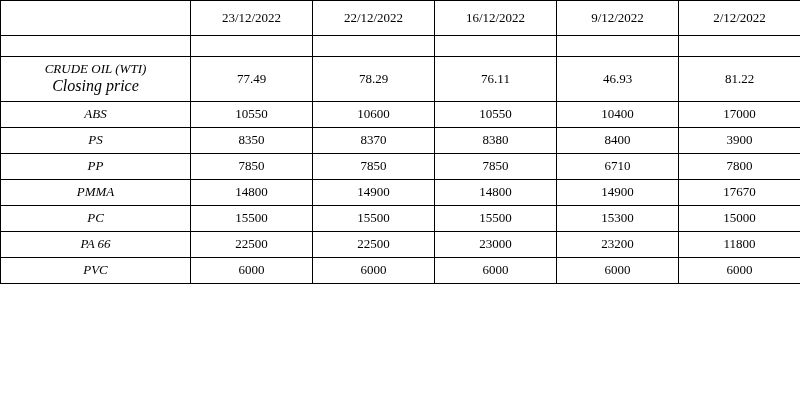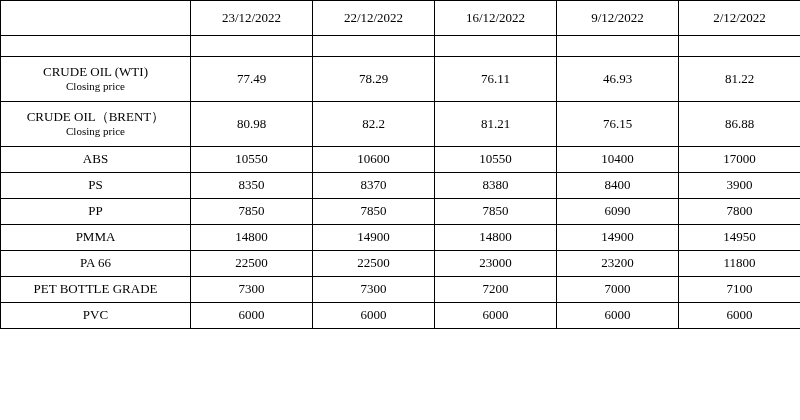--- a/index.html
+++ b/index.html
@@ -61,24 +61,26 @@
     height: 44px;
   }
   tr.normal-row td {
     height: 25px;
   }
   .label-cell {
     padding: 0 4px;
   }
   .label-main {
     display: block;
+    font-style: italic;
   }
   .label-sub {
     display: block;
-    font-size: 11px;
+    font-size: 16px;
+    font-style: italic;
   }
 </style>
 </head>
 <body>
 
 <table id="price-table">
   <colgroup>
     <col class="label-col">
     <col class="data-col">
     <col class="data-col">
@@ -107,31 +109,20 @@
         <td class="label-cell">
           <span class="label-main">CRUDE OIL (WTI)</span>
           <span class="label-sub">Closing price</span>
         </td>
         <td>77.49</td>
         <td>78.29</td>
         <td>76.11</td>
         <td>46.93</td>
         <td>81.22</td>
       </tr>
-      <tr class="tall-row">
-        <td class="label-cell">
-          <span class="label-main">CRUDE OIL（BRENT）</span>
-          <span class="label-sub">Closing price</span>
-        </td>
-        <td>80.98</td>
-        <td>82.2</td>
-        <td>81.21</td>
-        <td>76.15</td>
-        <td>86.88</td>
-      </tr>
       <tr class="normal-row">
         <td class="label-cell">
           <span class="label-main">ABS</span>
         </td>
         <td>10550</td>
         <td>10600</td>
         <td>10550</td>
         <td>10400</td>
         <td>17000</td>
       </tr>
@@ -145,52 +136,52 @@
         <td>8400</td>
         <td>3900</td>
       </tr>
       <tr class="normal-row">
         <td class="label-cell">
           <span class="label-main">PP</span>
         </td>
         <td>7850</td>
         <td>7850</td>
         <td>7850</td>
-        <td>6090</td>
+        <td>6710</td>
         <td>7800</td>
       </tr>
       <tr class="normal-row">
         <td class="label-cell">
           <span class="label-main">PMMA</span>
         </td>
         <td>14800</td>
         <td>14900</td>
         <td>14800</td>
         <td>14900</td>
-        <td>14950</td>
+        <td>17670</td>
+      </tr>
+      <tr class="normal-row">
+        <td class="label-cell">
+          <span class="label-main">PC</span>
+        </td>
+        <td>15500</td>
+        <td>15500</td>
+        <td>15500</td>
+        <td>15300</td>
+        <td>15000</td>
       </tr>
       <tr class="normal-row">
         <td class="label-cell">
           <span class="label-main">PA 66</span>
         </td>
         <td>22500</td>
         <td>22500</td>
         <td>23000</td>
         <td>23200</td>
         <td>11800</td>
-      </tr>
-      <tr class="normal-row">
-        <td class="label-cell">
-          <span class="label-main">PET BOTTLE GRADE</span>
-        </td>
-        <td>7300</td>
-        <td>7300</td>
-        <td>7200</td>
-        <td>7000</td>
-        <td>7100</td>
       </tr>
       <tr class="normal-row">
         <td class="label-cell">
           <span class="label-main">PVC</span>
         </td>
         <td>6000</td>
         <td>6000</td>
         <td>6000</td>
         <td>6000</td>
         <td>6000</td>

